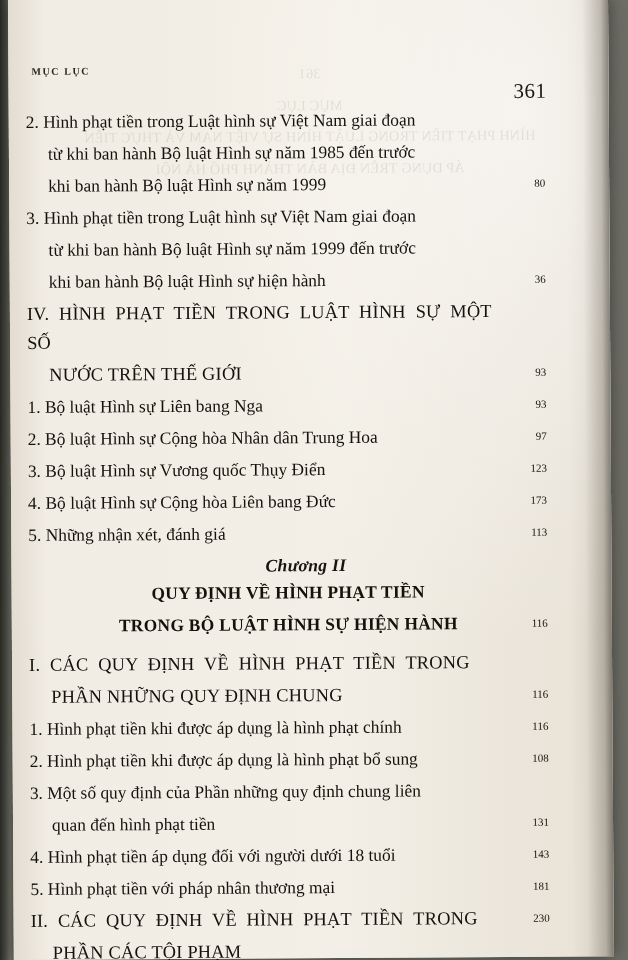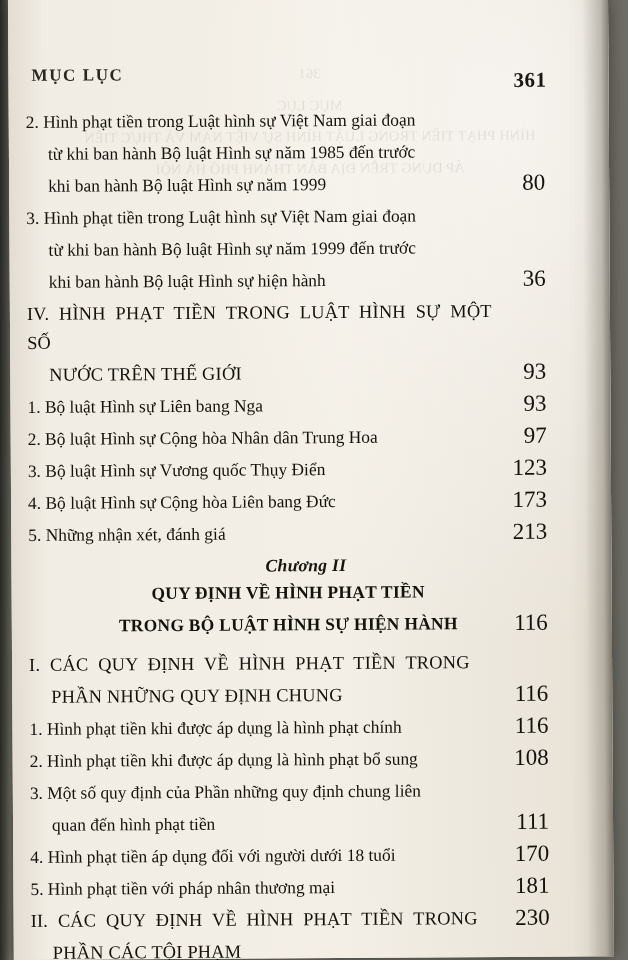--- a/index.html
+++ b/index.html
@@ -79,31 +79,31 @@
     position: absolute;
     left: 0; top: 0;
     width: 600px; height: 960px;
     color: #17150f;
   }
 
   .running-head {
     position: absolute;
     left: 23px;
     top: 66px;
-    font-size: 17px;
+    font-size: 10px;
     font-weight: bold;
     letter-spacing: 1.6px;
     color: #2a271f;
   }
   .page-number {
     position: absolute;
     right: 62px;
-    top: 71px;
+    top: 82px;
     font-size: 21px;
-    font-weight: bold;
+    font-weight: normal;
     letter-spacing: 0.5px;
     color: #191710;
   }
 
   .toc {
     position: absolute;
     left: 17px;
     top: 108px;
     width: 555px;
   }
@@ -120,21 +120,21 @@
     color: #14120c;
     padding-right: 70px;
   }
   .row .txt.cont {
     padding-left: 22px;
   }
   .row .pg {
     position: absolute;
     right: 36px;
     bottom: 0px;
-    font-size: 23px;
+    font-size: 11px;
     line-height: 28.5px;
     color: #14120c;
   }
 
   .lvl1 {
     font-size: 18.4px !important;
     letter-spacing: 0.2px;
   }
   .lvl1.spread {
     word-spacing: 5px;
@@ -220,21 +220,21 @@
         <div class="row">
           <span class="txt">3. Bộ luật Hình sự Vương quốc Thụy Điển</span>
           <span class="pg">123</span>
         </div>
         <div class="row">
           <span class="txt">4. Bộ luật Hình sự Cộng hòa Liên bang Đức</span>
           <span class="pg">173</span>
         </div>
         <div class="row">
           <span class="txt">5. Những nhận xét, đánh giá</span>
-          <span class="pg">213</span>
+          <span class="pg">113</span>
         </div>
 
         <div class="chapter-label">Chương II</div>
         <div class="row">
           <span class="txt chapter-title indent-ch">QUY ĐỊNH VỀ HÌNH PHẠT TIỀN</span>
         </div>
         <div class="row">
           <span class="txt chapter-title indent-ch">TRONG BỘ LUẬT HÌNH SỰ HIỆN HÀNH</span>
           <span class="pg">116</span>
         </div>
@@ -256,26 +256,26 @@
         <div class="row">
           <span class="txt">2. Hình phạt tiền khi được áp dụng là hình phạt bổ sung</span>
           <span class="pg">108</span>
         </div>
 
         <div class="row">
           <span class="txt">3. Một số quy định của Phần những quy định chung liên</span>
         </div>
         <div class="row">
           <span class="txt cont">quan đến hình phạt tiền</span>
-          <span class="pg">111</span>
+          <span class="pg">131</span>
         </div>
 
         <div class="row">
           <span class="txt">4. Hình phạt tiền áp dụng đối với người dưới 18 tuổi</span>
-          <span class="pg">170</span>
+          <span class="pg">143</span>
         </div>
         <div class="row">
           <span class="txt">5. Hình phạt tiền với pháp nhân thương mại</span>
           <span class="pg">181</span>
         </div>
 
         <div class="row">
           <span class="txt lvl1 spread">II. CÁC QUY ĐỊNH VỀ HÌNH PHẠT TIỀN TRONG</span>
           <span class="pg">230</span>
         </div>

